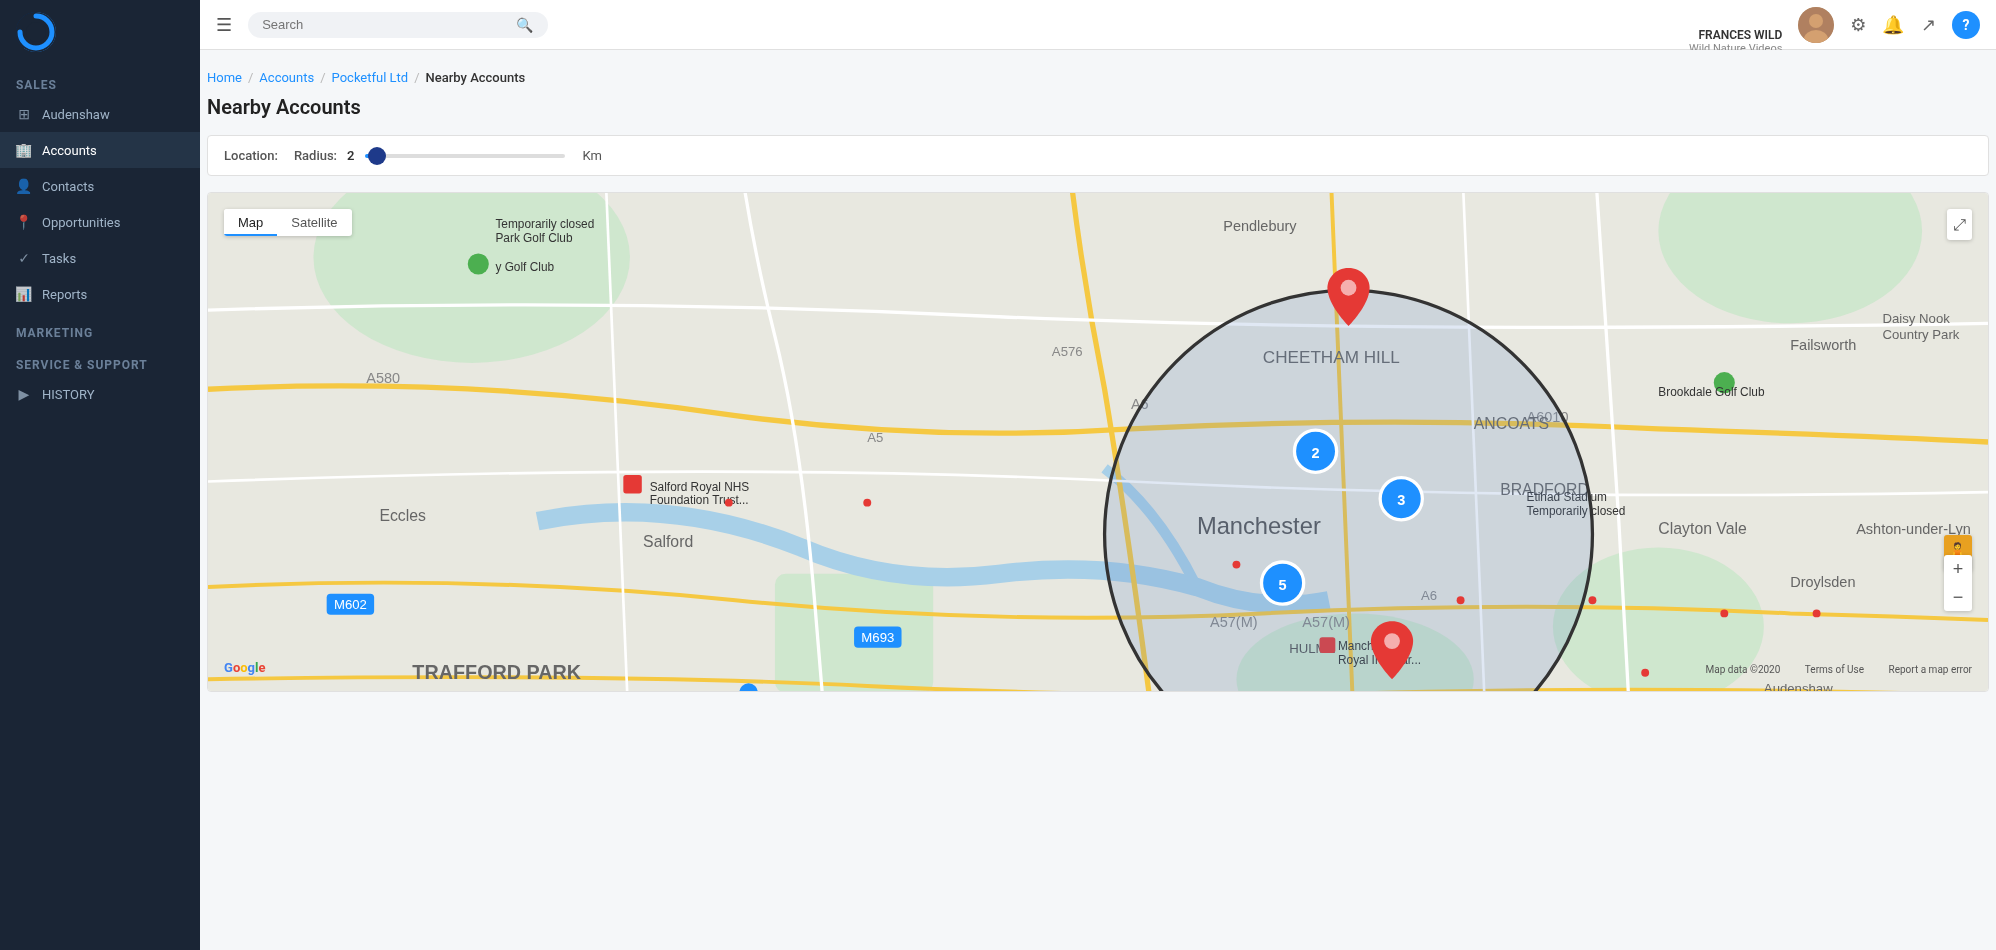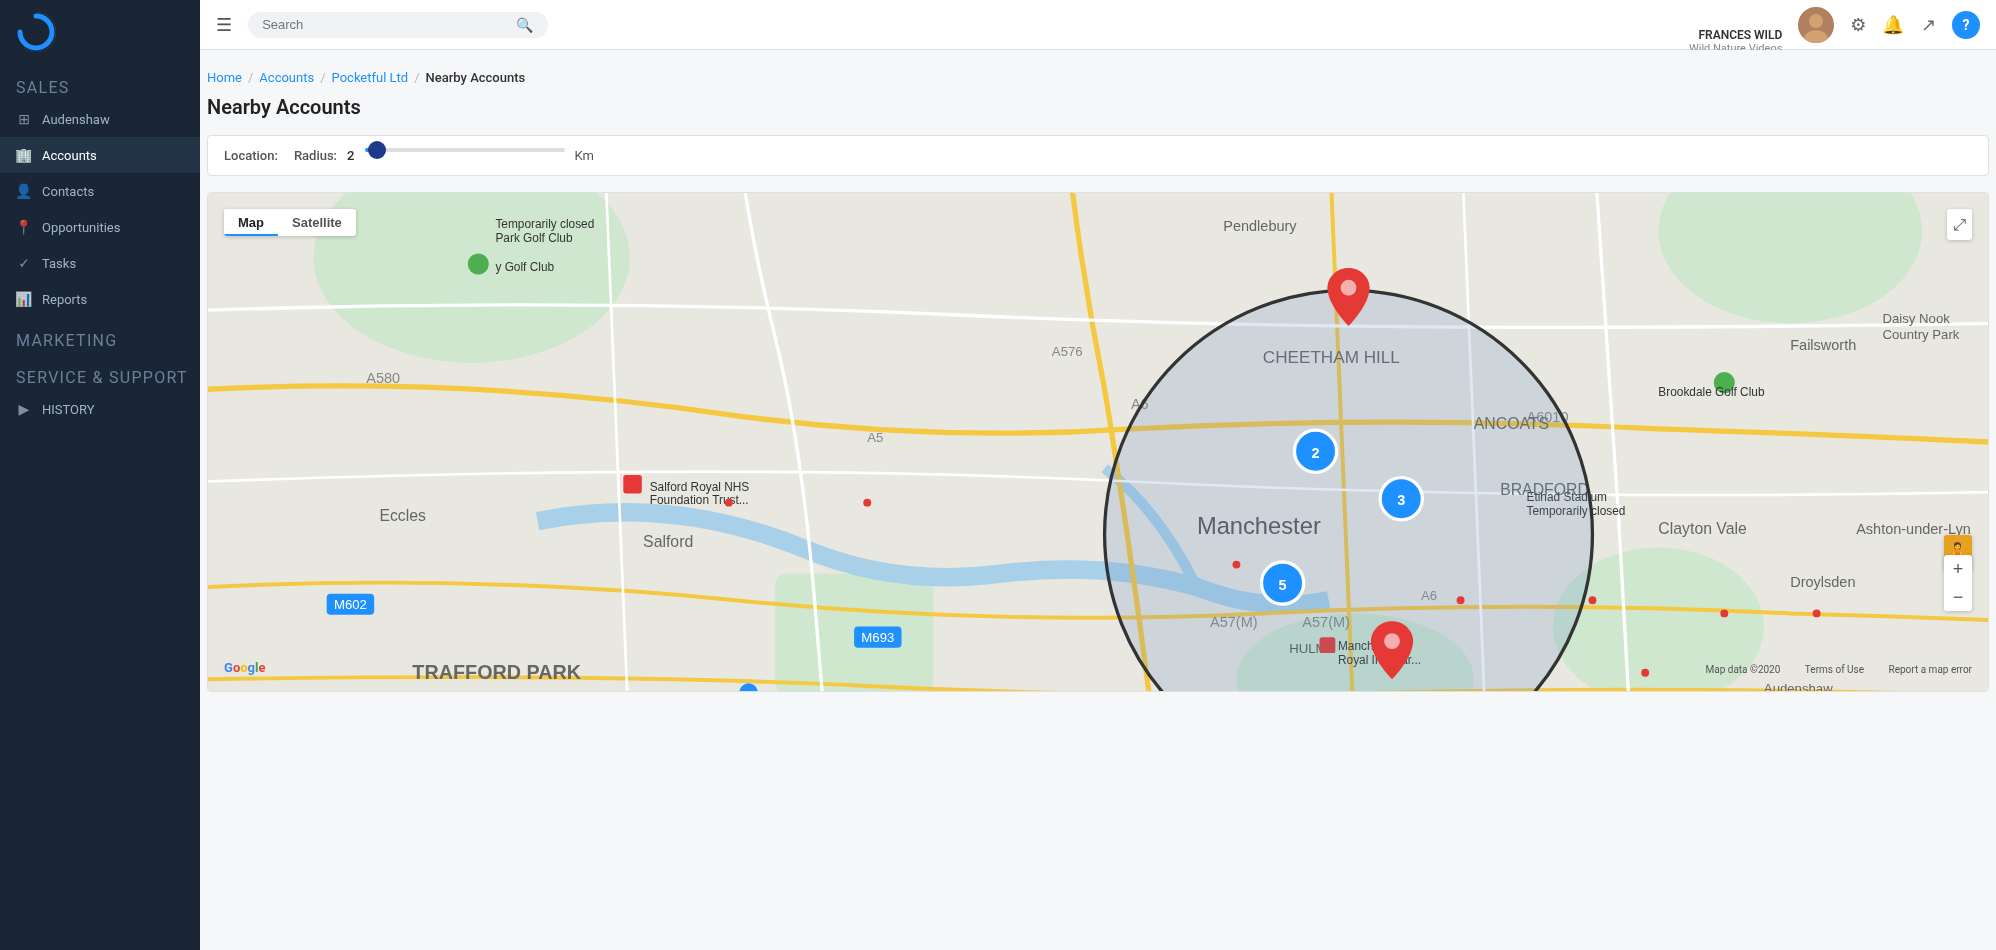--- a/index.html
+++ b/index.html
@@ -33,22 +33,22 @@
     }
     #sidebar-logo-icon::after {
       content: '';
       width: 20px;
       height: 20px;
       border-radius: 50%;
       background: #1a2535;
       position: absolute;
     }
     .sidebar-section-label {
-      font-size: 16px;
-      font-weight: 400;
+      font-size: 12px;
+      font-weight: 700;
       color: #6b8099;
       padding: 14px 4px 4px 16px;
       letter-spacing: 0.08em;
       text-transform: uppercase;
     }
     .sidebar-item {
       display: flex;
       align-items: center;
       gap: 10px;
       padding: 10px 16px;
@@ -187,21 +187,21 @@
     #location-input {
       flex: 1;
       border: none;
       font-size: 13px;
       color: #333;
       outline: none;
       background: transparent;
     }
     #radius-section {
       display: flex;
-      align-items: flex-start;
+      align-items: center;
       gap: 10px;
       white-space: nowrap;
     }
     #radius-label { font-size: 13px; color: #555; font-weight: 500; }
     #radius-value { font-size: 13px; color: #333; font-weight: 600; }
     #radius-slider {
       -webkit-appearance: none;
       width: 200px;
       height: 4px;
       border-radius: 2px;
@@ -210,21 +210,21 @@
       cursor: pointer;
     }
     #radius-slider::-webkit-slider-thumb {
       -webkit-appearance: none;
       width: 18px;
       height: 18px;
       border-radius: 50%;
       background: #1e3a8a;
       cursor: pointer;
     }
-    #km-label { font-size: 13px; color: #555; }
+    #km-label { font-size: 13px; color: #555; margin-left: 8px; }
 
     
     #map-container {
       background: #fff;
       border: 1px solid #e0e0e0;
       border-radius: 4px;
       overflow: hidden;
       position: relative;
       height: 500px;
     }
@@ -235,21 +235,21 @@
       z-index: 10;
       display: flex;
       background: #fff;
       border-radius: 3px;
       box-shadow: 0 1px 4px rgba(0,0,0,0.2);
       overflow: hidden;
     }
     .map-tab {
       padding: 6px 14px;
       font-size: 13px;
-      font-weight: 700;
+      font-weight: 400;
       cursor: pointer;
       color: #555;
       border: none;
       background: transparent;
     }
     .map-tab.active {
       background: #fff;
       color: #222;
       box-shadow: inset 0 -2px 0 #1e90ff;
     }

